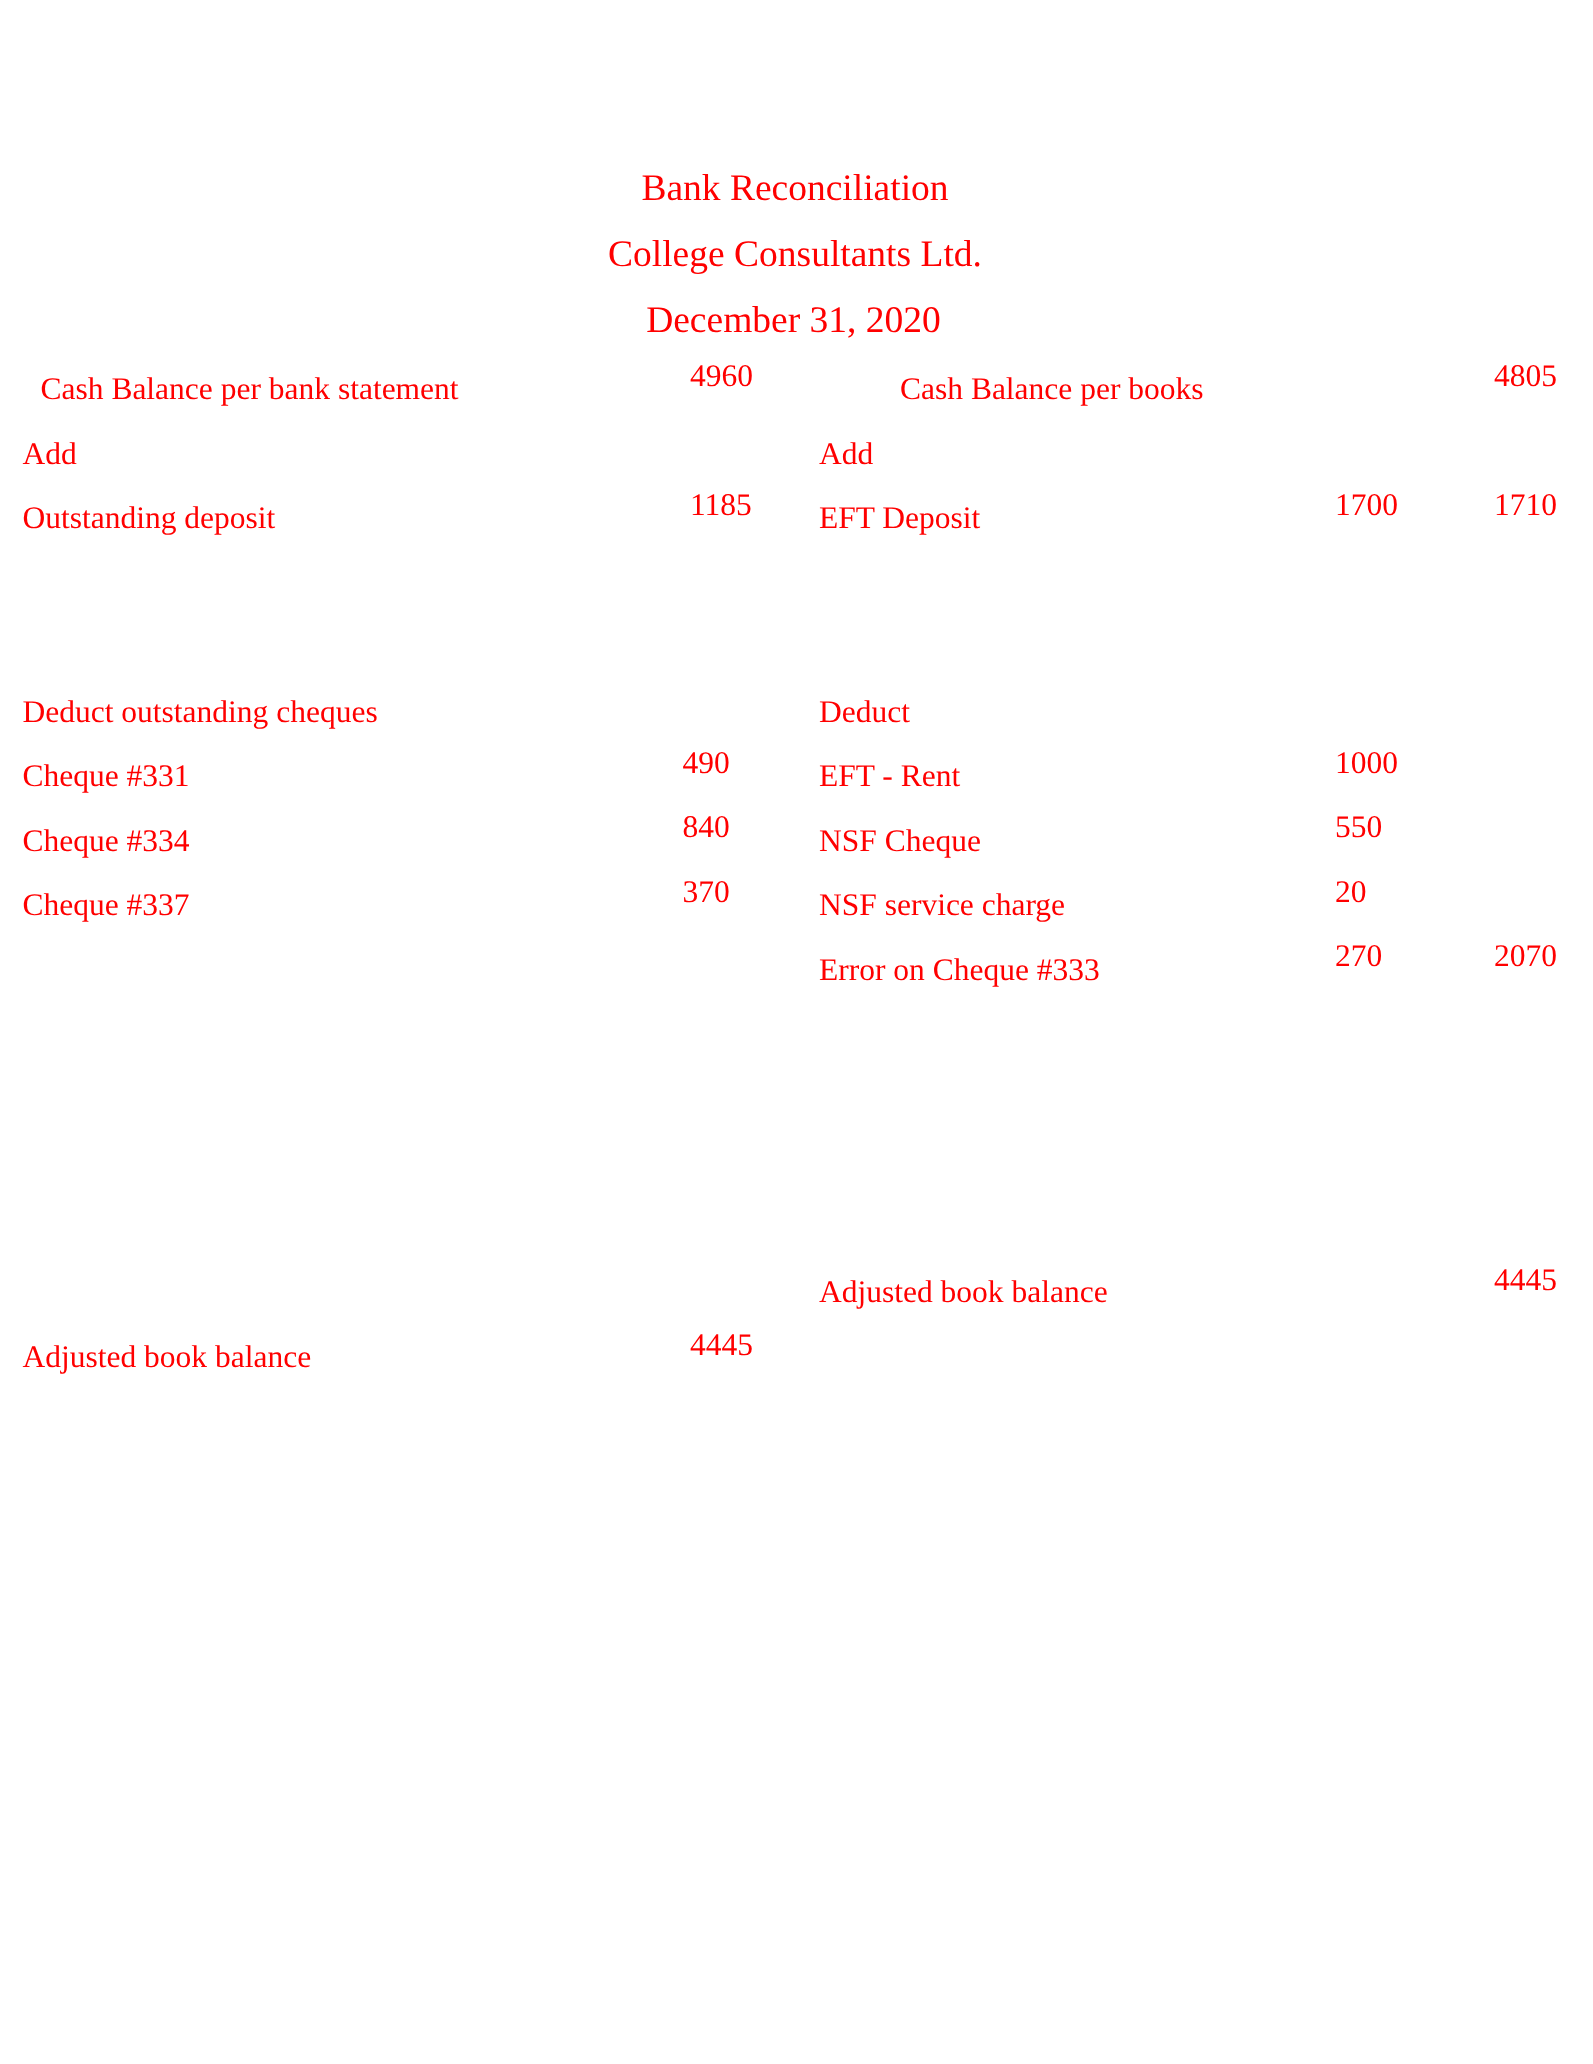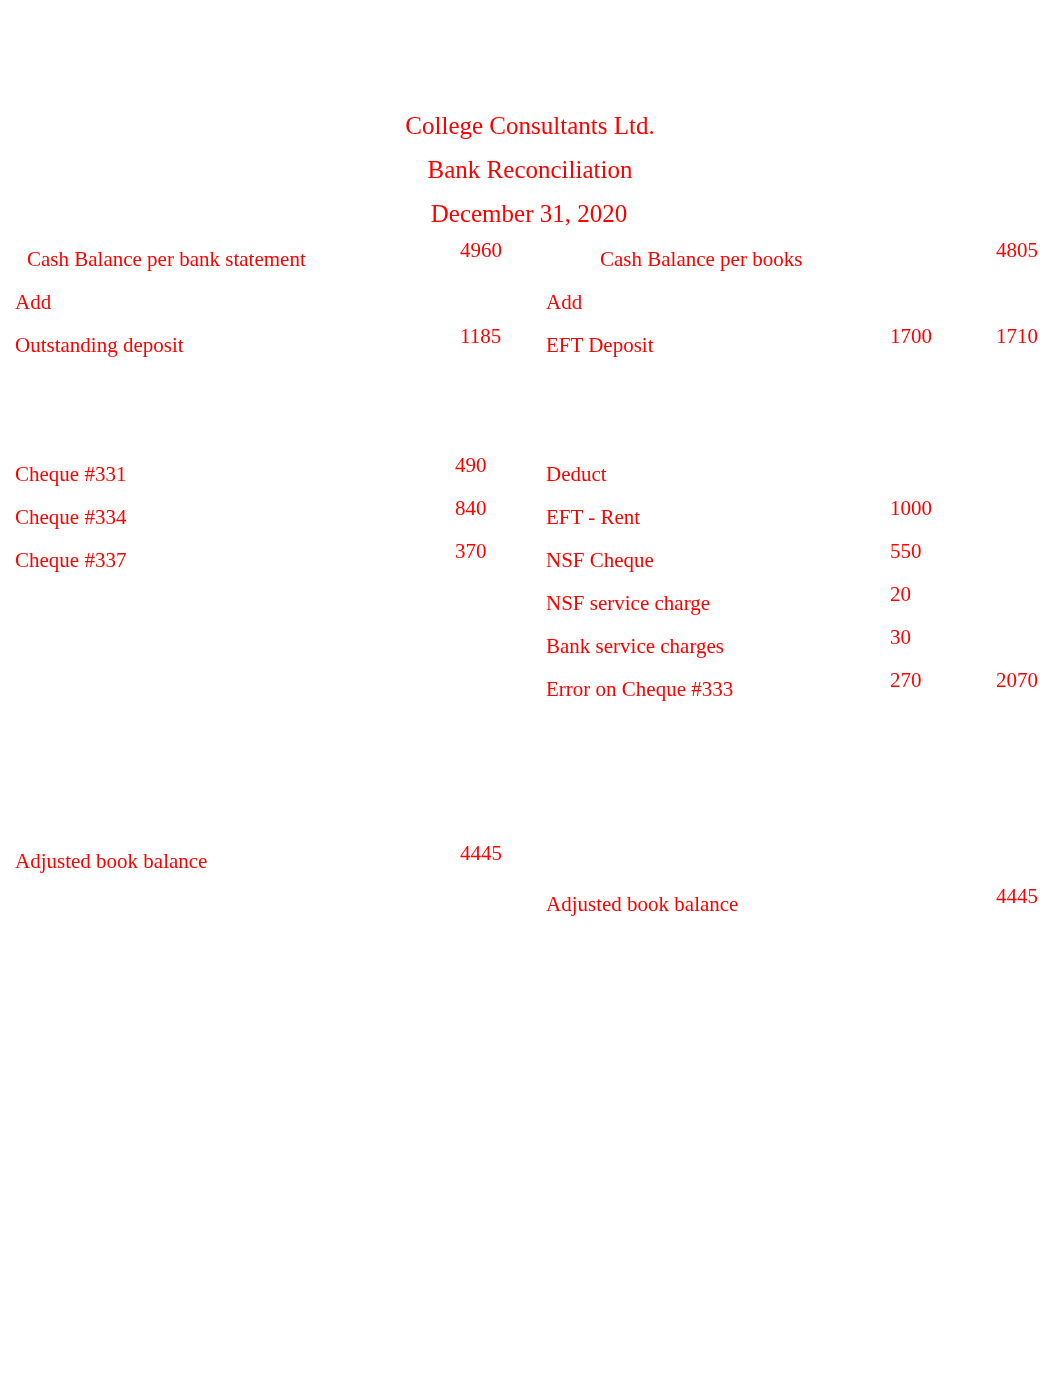--- a/index.html
+++ b/index.html
@@ -89,22 +89,22 @@
 
   
   .row.total .num { top: -2px; }
 </style>
 </head>
 <body>
 
 <div class="sheet">
 
   <div class="titles">
+    <div class="title-line l2">Bank Reconciliation</div>
     <div class="title-line l1">College Consultants Ltd.</div>
-    <div class="title-line l2">Bank Reconciliation</div>
     <div class="title-line l3">December 31, 2020</div>
   </div>
 
   <div class="panel panel-bank">
 
     <div class="row">
       <span class="label indent">Cash Balance per bank statement</span>
       <span class="num col-a wide4">4960</span>
     </div>
 
@@ -113,20 +113,23 @@
     </div>
 
     <div class="row">
       <span class="label">Outstanding deposit</span>
       <span class="num col-a wide4">1185</span>
     </div>
 
     <div class="row spacer-row"></div>
     <div class="row spacer-row"></div>
 
+    <div class="row">
+      <span class="label">Deduct outstanding cheques</span>
+    </div>
 
     <div class="row">
       <span class="label">Cheque #331</span>
       <span class="num col-a">490</span>
     </div>
 
     <div class="row">
       <span class="label">Cheque #334</span>
       <span class="num col-a">840</span>
     </div>
@@ -183,24 +186,20 @@
     <div class="row">
       <span class="label">NSF Cheque</span>
       <span class="num col-a">550</span>
     </div>
 
     <div class="row">
       <span class="label">NSF service charge</span>
       <span class="num col-a">20</span>
     </div>
 
-    <div class="row">
-      <span class="label">Bank service charges</span>
-      <span class="num col-a">30</span>
-    </div>
 
     <div class="row">
       <span class="label">Error on Cheque #333</span>
       <span class="num col-a">270</span>
       <span class="num col-b wide4">2070</span>
     </div>
 
     <div class="row spacer-row"></div>
     <div class="row spacer-row"></div>
     <div class="row spacer-row"></div>

